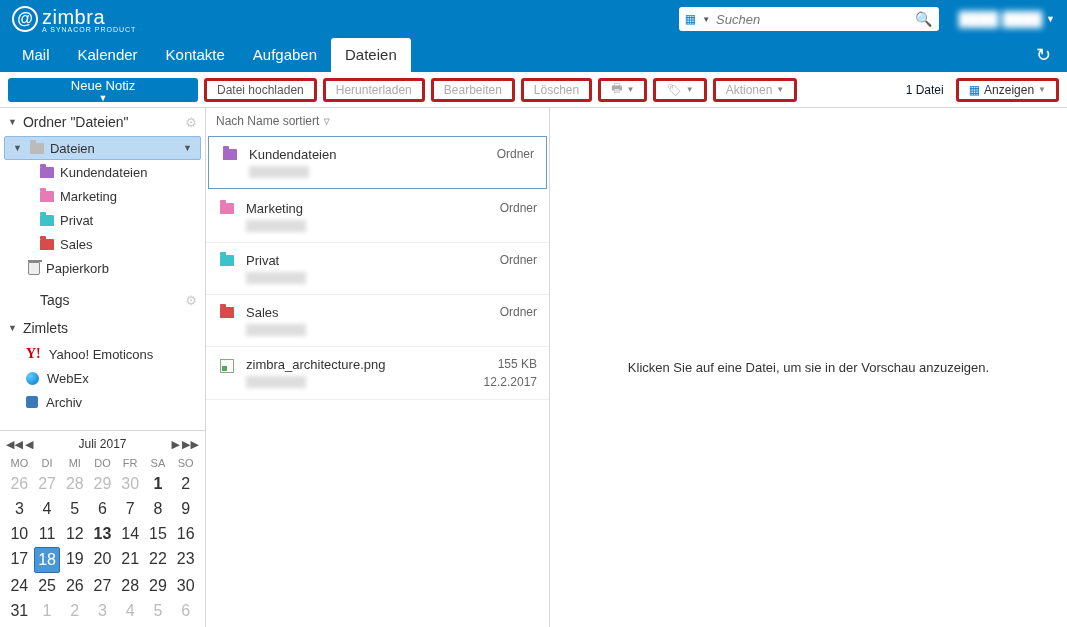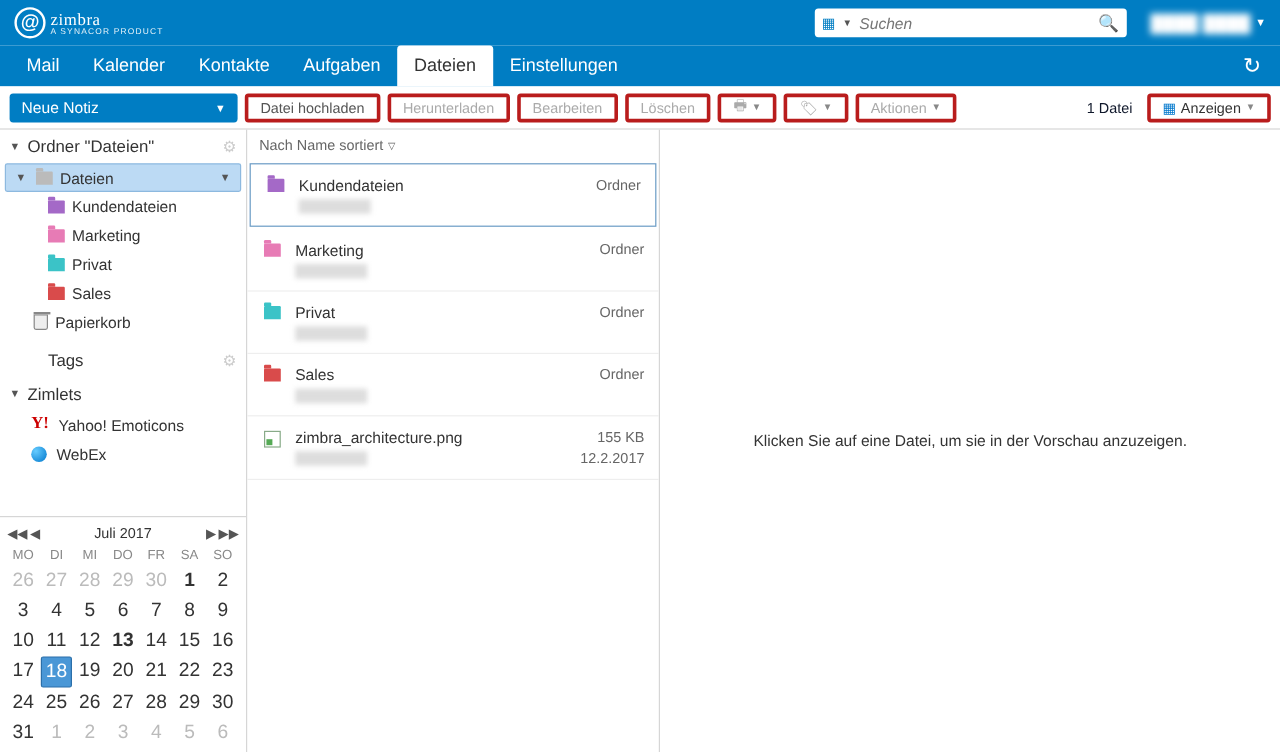--- a/index.html
+++ b/index.html
@@ -3,40 +3,40 @@
 <meta charset="utf-8">
 <style>
 * { box-sizing: border-box; margin: 0; padding: 0; font-family: "Helvetica Neue", Arial, sans-serif; }
 body { width: 1067px; height: 627px; overflow: hidden; background: #fff; font-size: 13px; color: #333; }
 
 
 .header { background: #007dc3; height: 38px; display: flex; align-items: center; padding: 0 12px; color: #fff; }
 .logo { display: flex; align-items: center; gap: 4px; }
 .logo-icon { width: 26px; height: 26px; border: 2px solid #fff; border-radius: 50%; position: relative; display:flex; align-items:center; justify-content:center;}
 .logo-icon::before { content:"@"; font-size:16px; font-weight:bold; }
-.logo-text { font-size: 14px; font-weight: 500; letter-spacing: 0.5px; font-family: Liberation Serif, serif; }
+.logo-text { font-size: 20px; font-weight: 500; letter-spacing: 0.5px; }
 .logo-sub { font-size: 7px; letter-spacing: 1px; display:block; margin-top:-3px; opacity:0.9; }
 .spacer { flex: 1; }
 .search-wrap { display: flex; align-items: center; background: #fff; border-radius: 3px; height: 24px; width: 260px; padding: 0 6px; gap: 6px; }
 .search-wrap .sicon { color:#007dc3; font-size:12px; }
 .search-wrap .tri { color:#555; font-size:8px; }
 .search-wrap input { border: none; outline: none; flex: 1; font-style: italic; font-size: 13px; color: #888; }
 .search-wrap .mag { color:#333; font-size:14px; }
 .user { margin-left: 20px; filter: blur(3px); font-size:14px; }
 .user-tri { font-size:9px; margin-left:4px; }
 
 
 .tabs { background: #007dc3; height: 34px; display: flex; align-items: flex-end; padding: 0 8px; }
 .tab { color: #fff; padding: 8px 14px 9px; font-size: 15px; cursor: pointer; }
 .tab.active { background: #fff; color: #333; border-radius: 3px 3px 0 0; }
 .refresh { margin-left: auto; color:#fff; font-size:18px; padding:6px 8px; }
 
 
 .toolbar { height: 36px; border-bottom: 1px solid #d6d6d6; display: flex; align-items: center; padding: 0 8px; gap: 6px; background:#fff; }
-.newnote { background: #007dc3; color: #fff; border: none; border-radius: 3px; width: 190px; height: 24px; display: flex; align-items: center; padding: 0 10px; font-size: 13px; justify-content: space-between; }
+.newnote { background: #007dc3; color: #fff; border: none; border-radius: 3px; width: 190px; height: 24px; display: flex; align-items: center; padding: 0 10px; font-size: 13px; justify-content: space-between; flex-direction: column; }
 .newnote .tri { font-size:9px; }
 .btn { background: #fff; border: 3px solid #b91c1c; border-radius: 3px; height: 24px; padding: 0 10px; font-size: 12px; color: #555; cursor:pointer; display:flex; align-items:center; gap:4px;}
 .btn.disabled { color: #aaa; }
 .btn .tri { font-size:8px; color:#888; }
 .filecount { margin-left: auto; font-size: 12px; color: #0f172a; margin-right:6px; }
 
 
 .main { display: flex; height: calc(627px - 38px - 34px - 36px); }
 
 
@@ -113,21 +113,20 @@
     <span class="user-tri">▼</span>
   </div>
 </div>
 
 <div class="tabs">
   <div class="tab">Mail</div>
   <div class="tab">Kalender</div>
   <div class="tab">Kontakte</div>
   <div class="tab">Aufgaben</div>
   <div class="tab active">Dateien</div>
-  <div class="tab">Einstellungen</div>
   <div class="refresh">↻</div>
 </div>
 
 <div class="toolbar">
   <button class="newnote">
     <span>Neue Notiz</span>
     <span class="tri">▼</span>
   </button>
   <button class="btn">
       <span>Datei hochladen</span>
@@ -205,20 +204,24 @@
       <span class="tri">▼</span>
       <span>Zimlets</span>
     </div>
     <div class="zimlet-item">
       <span class="y-icon">Y!</span>
       <span>Yahoo! Emoticons</span>
     </div>
     <div class="zimlet-item">
       <span class="globe"></span>
       <span>WebEx</span>
+    </div>
+    <div class="zimlet-item">
+      <span class="archive"></span>
+      <span>Archiv</span>
     </div>
 
     <div class="cal">
       <div class="cal-head">
         <div class="cal-nav">
             <span>◀◀</span>
             <span>◀</span>
           </div>
         <span class="cal-title">Juli 2017</span>
         <div class="cal-nav">

